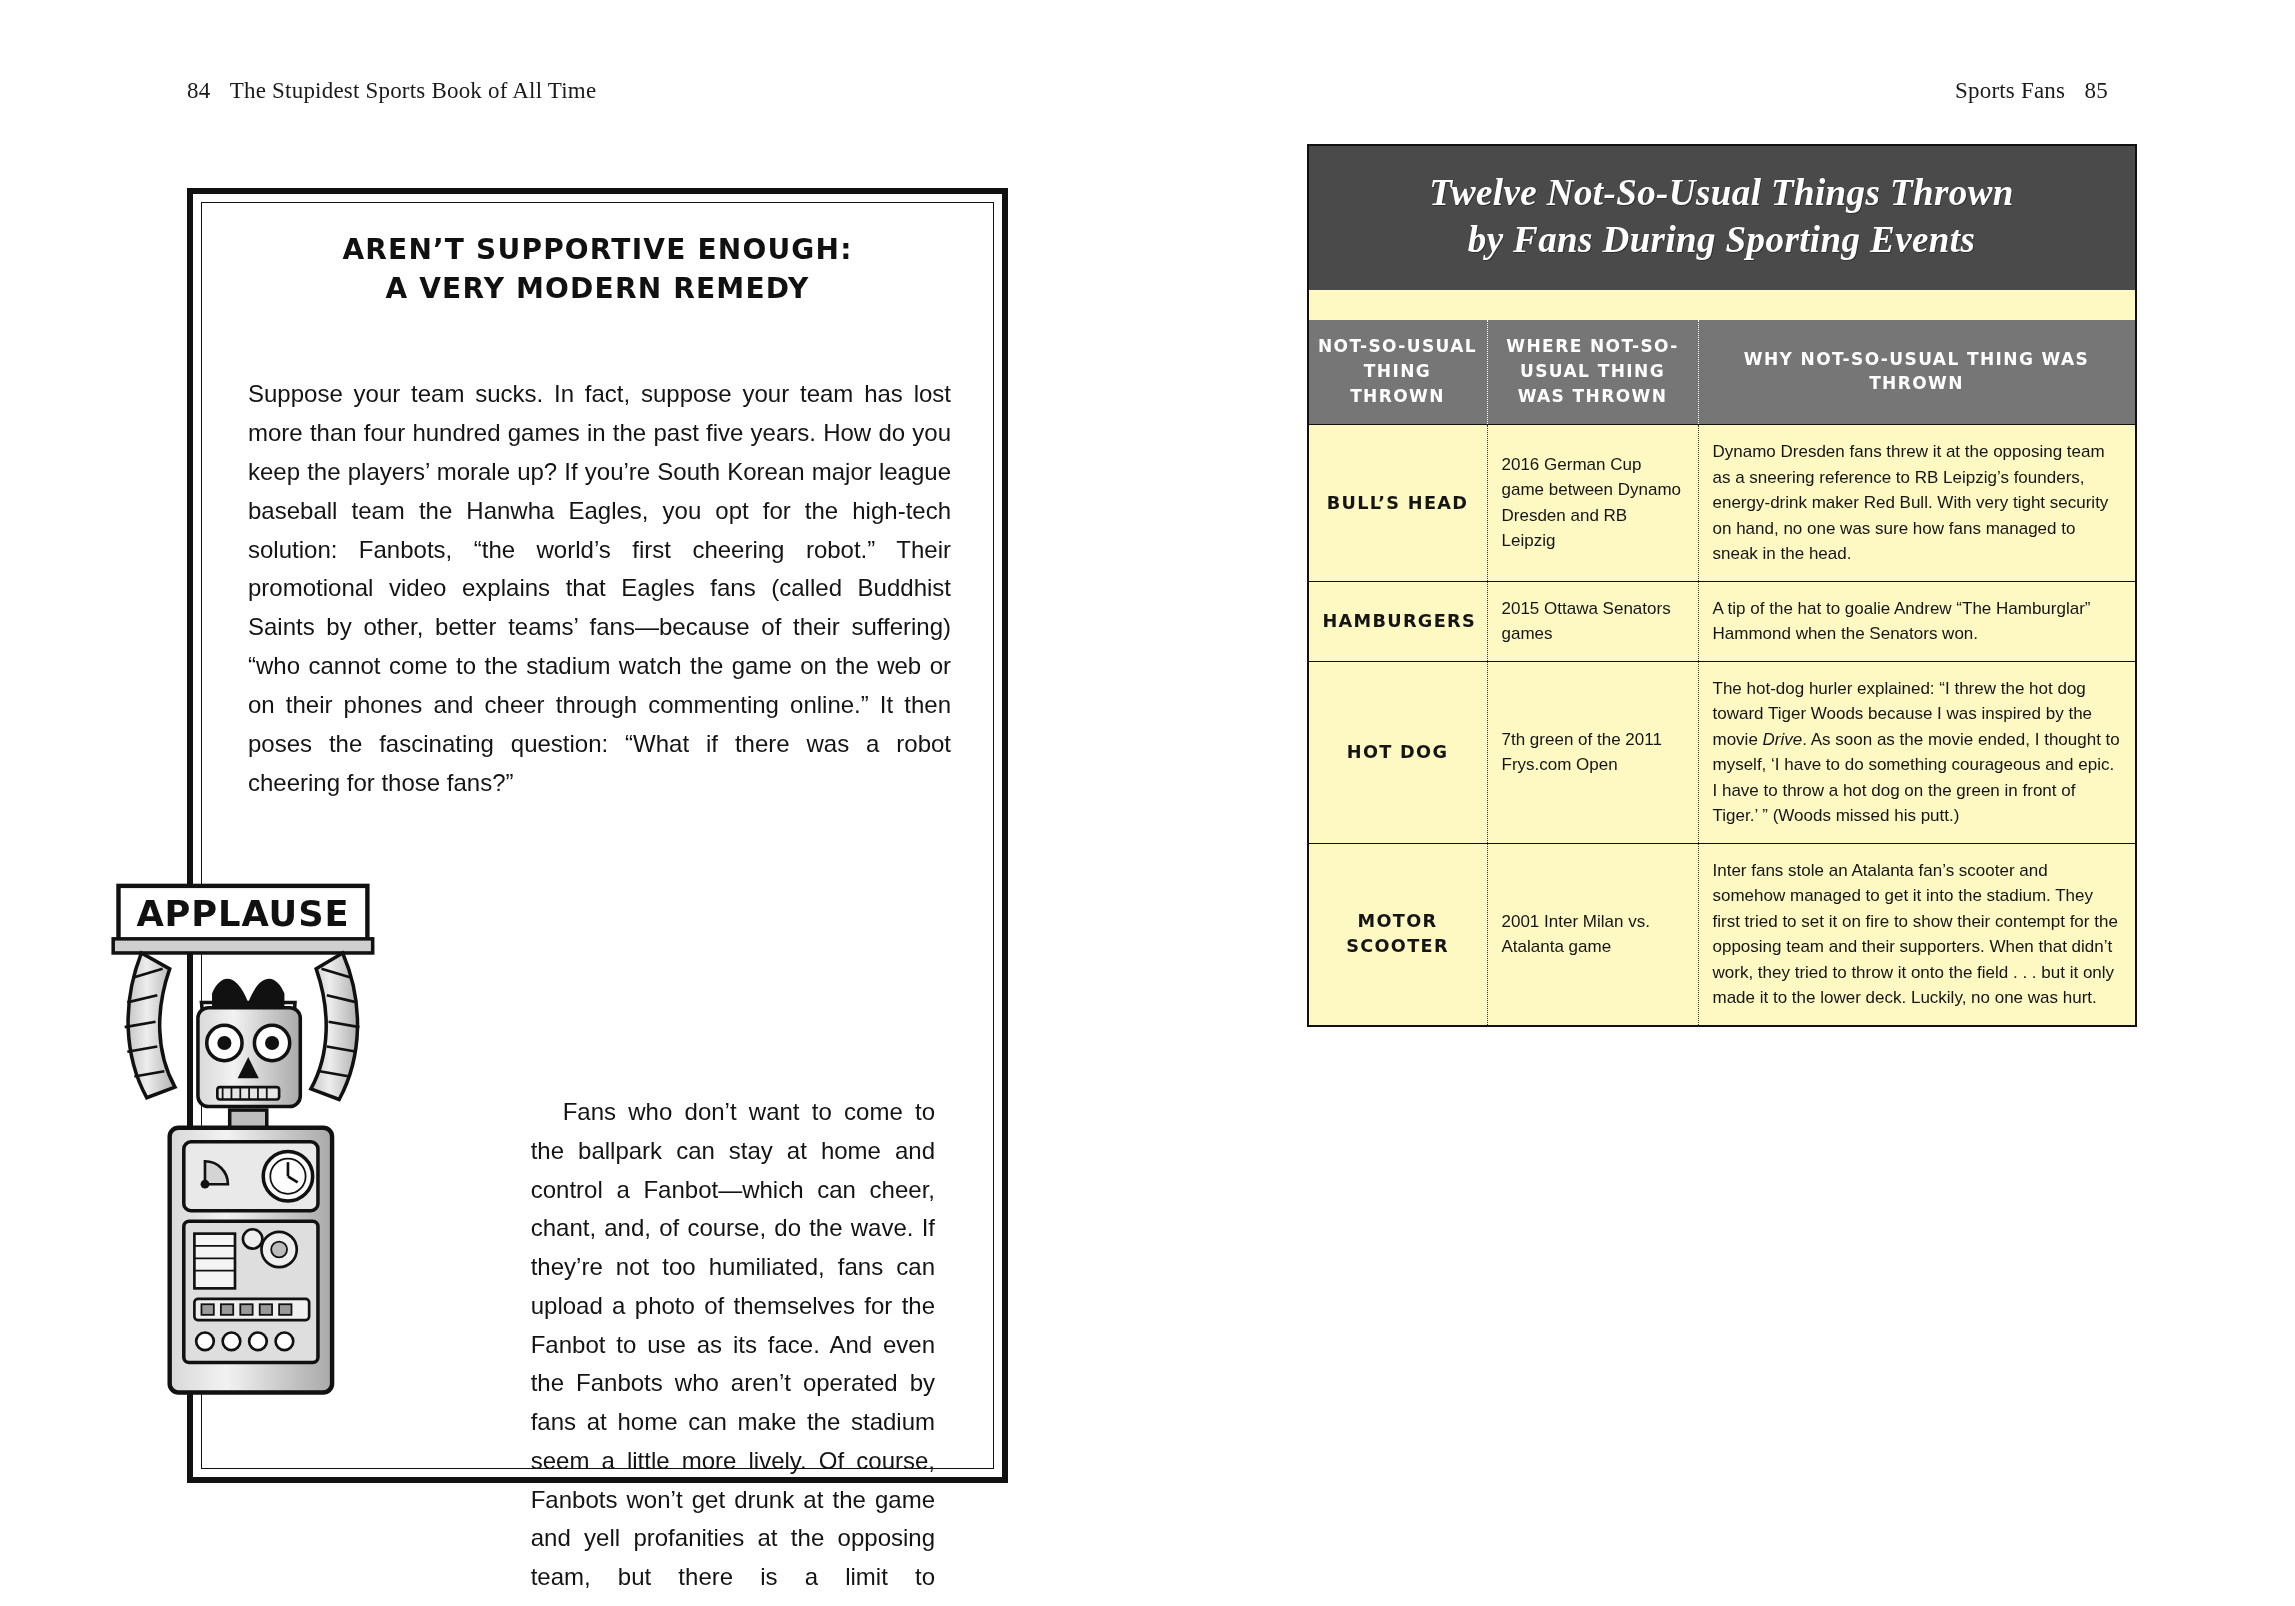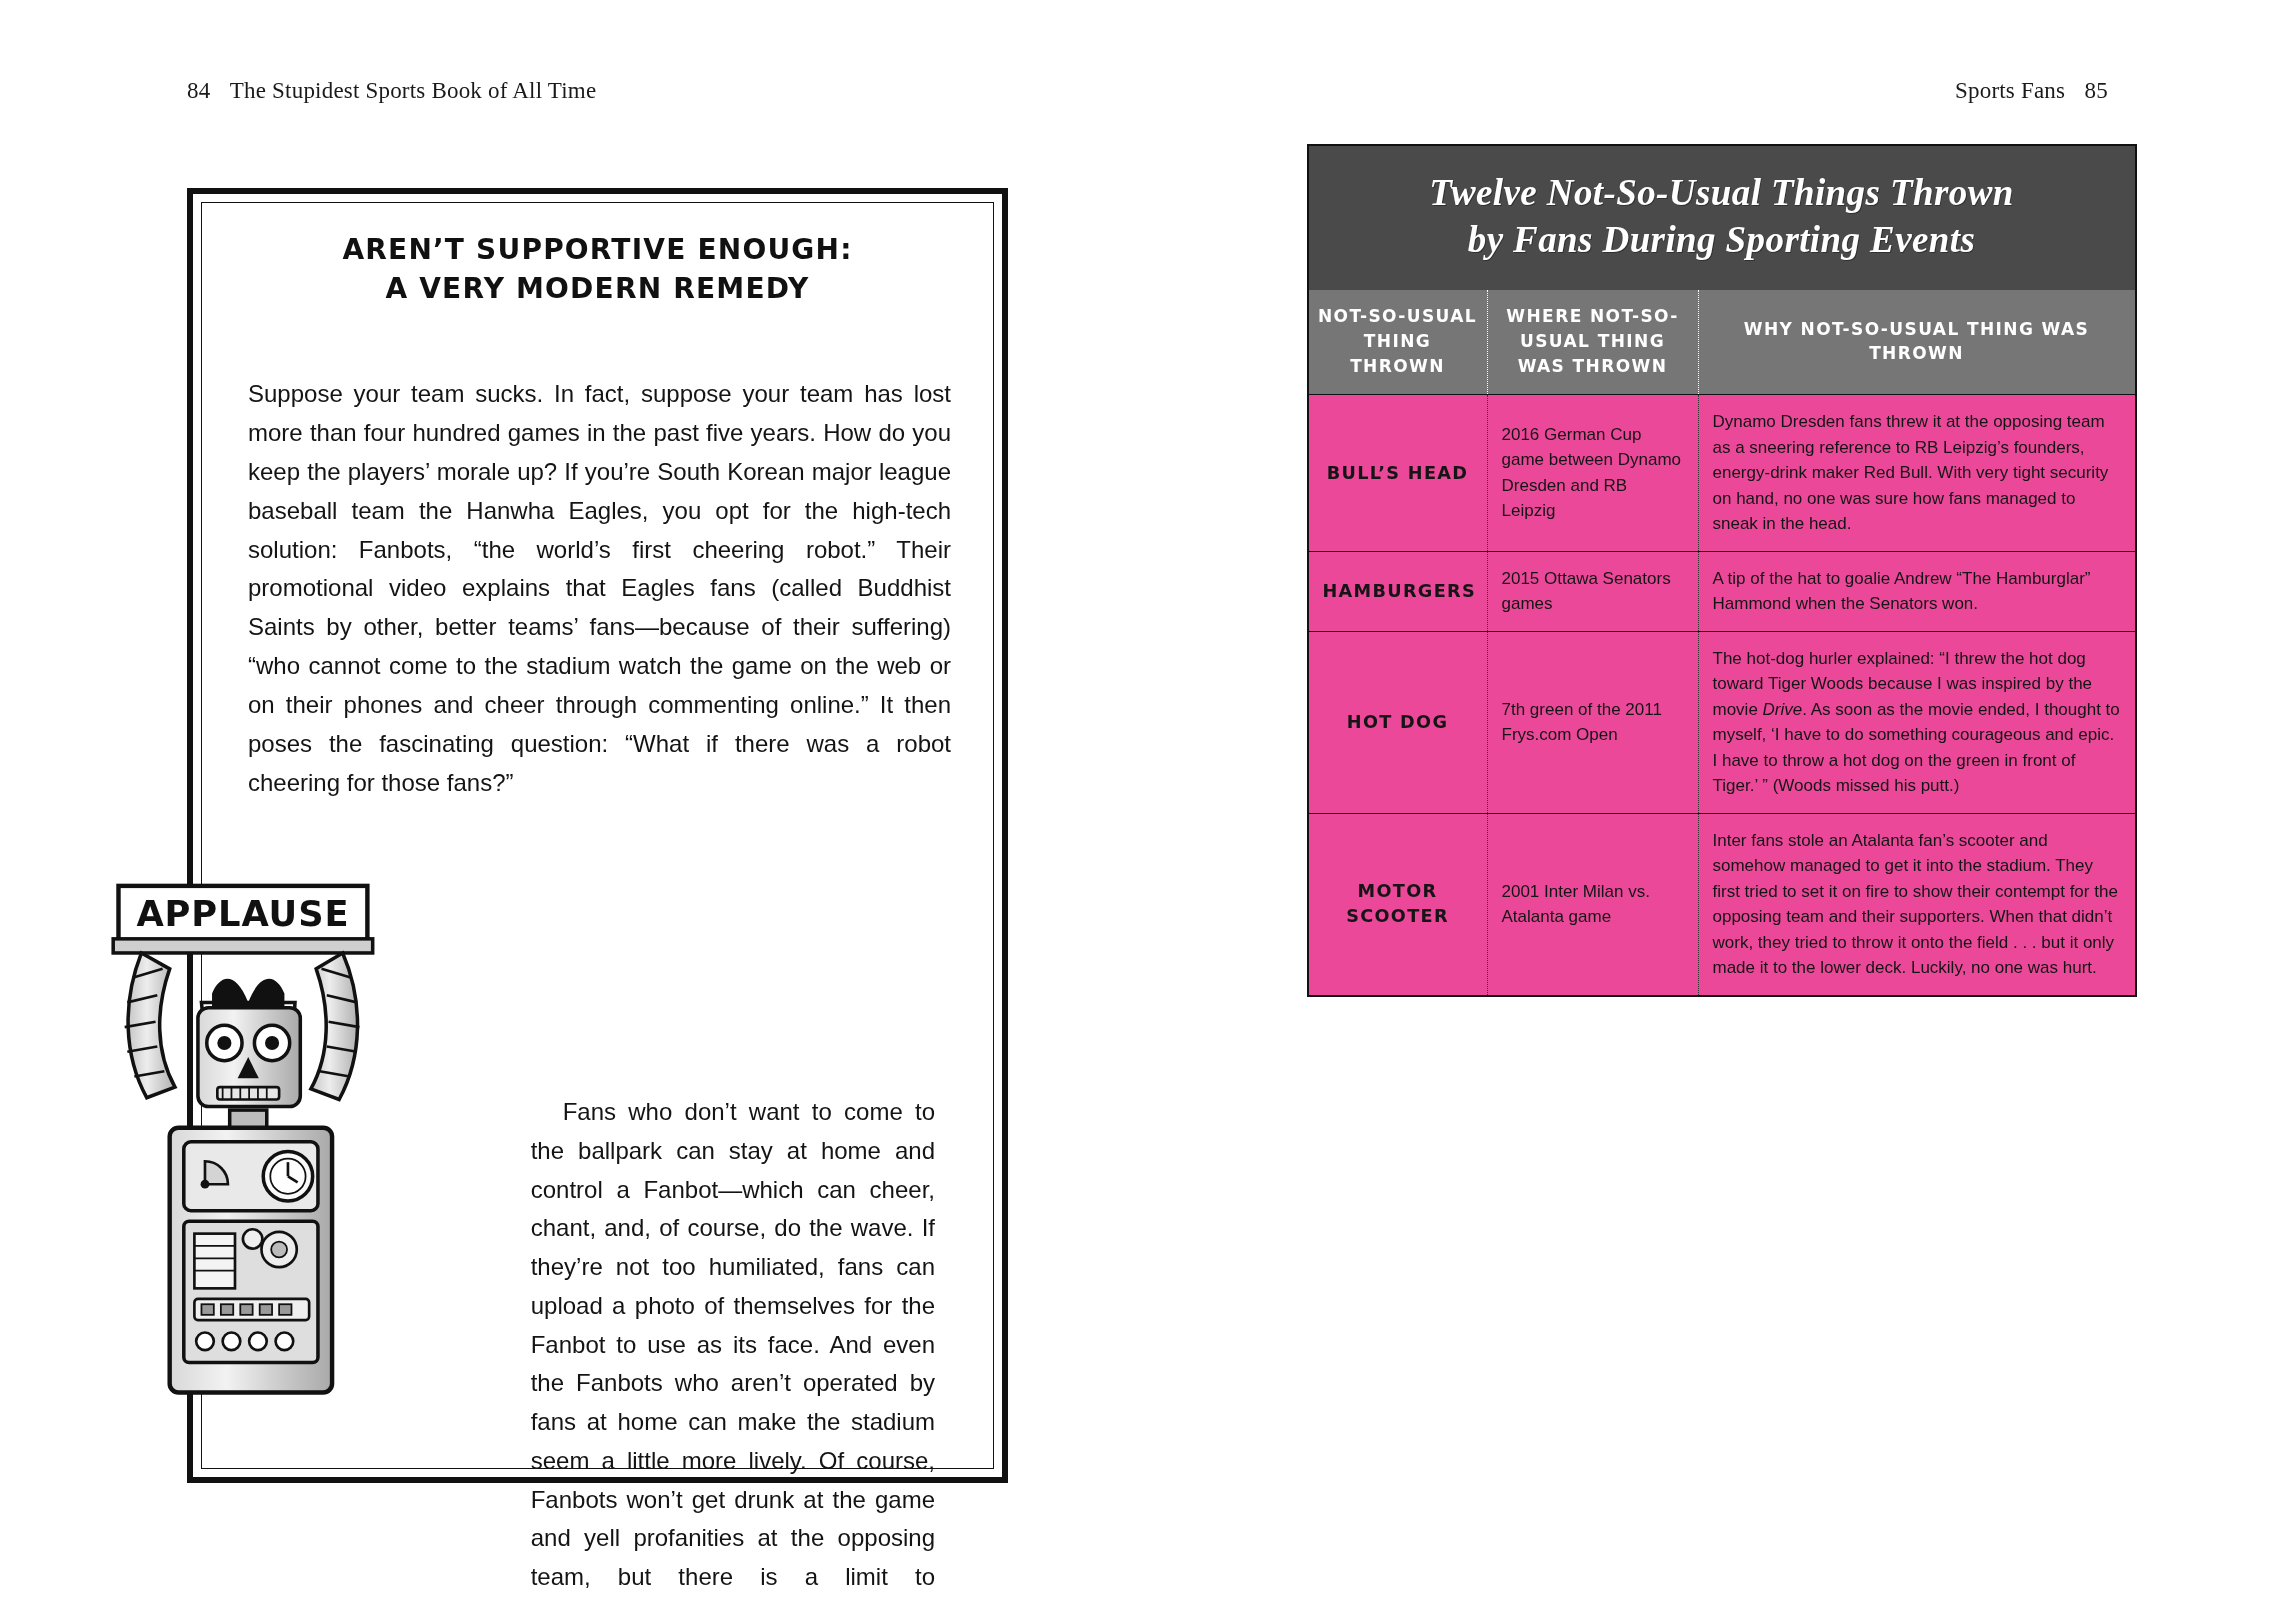--- a/index.html
+++ b/index.html
@@ -117,39 +117,40 @@
   }
 
   
   .table-wrap {
     position: absolute;
     left: 159px;
     top: 144px;
     width: 830px;
     border: 2.6px solid #111;
     box-sizing: border-box;
-    background: #ec4899;
+    background: #fef9c3;
   }
   .tbl-title {
     background: #4a4a4a;
     color: #fff;
     text-align: center;
     padding: 23px 26.5px 26.5px;
     font-family: "Liberation Serif", serif;
     font-style: italic;
     font-weight: bold;
     font-size: 37px;
     line-height: 1.28;
     letter-spacing: 0.4px;
     text-shadow: 0.9px 0.9px 0 rgba(0,0,0,.35);
   }
   table.tbl {
     border-collapse: collapse;
     width: 100%;
     table-layout: fixed;
+    margin-top: 30px;
   }
   table.tbl th {
     background: #767676;
     color: #fff;
     font-family: "DejaVu Sans", sans-serif;
     font-weight: bold;
     font-size: 17px;
     letter-spacing: 1.4px;
     line-height: 1.45;
     text-align: center;

